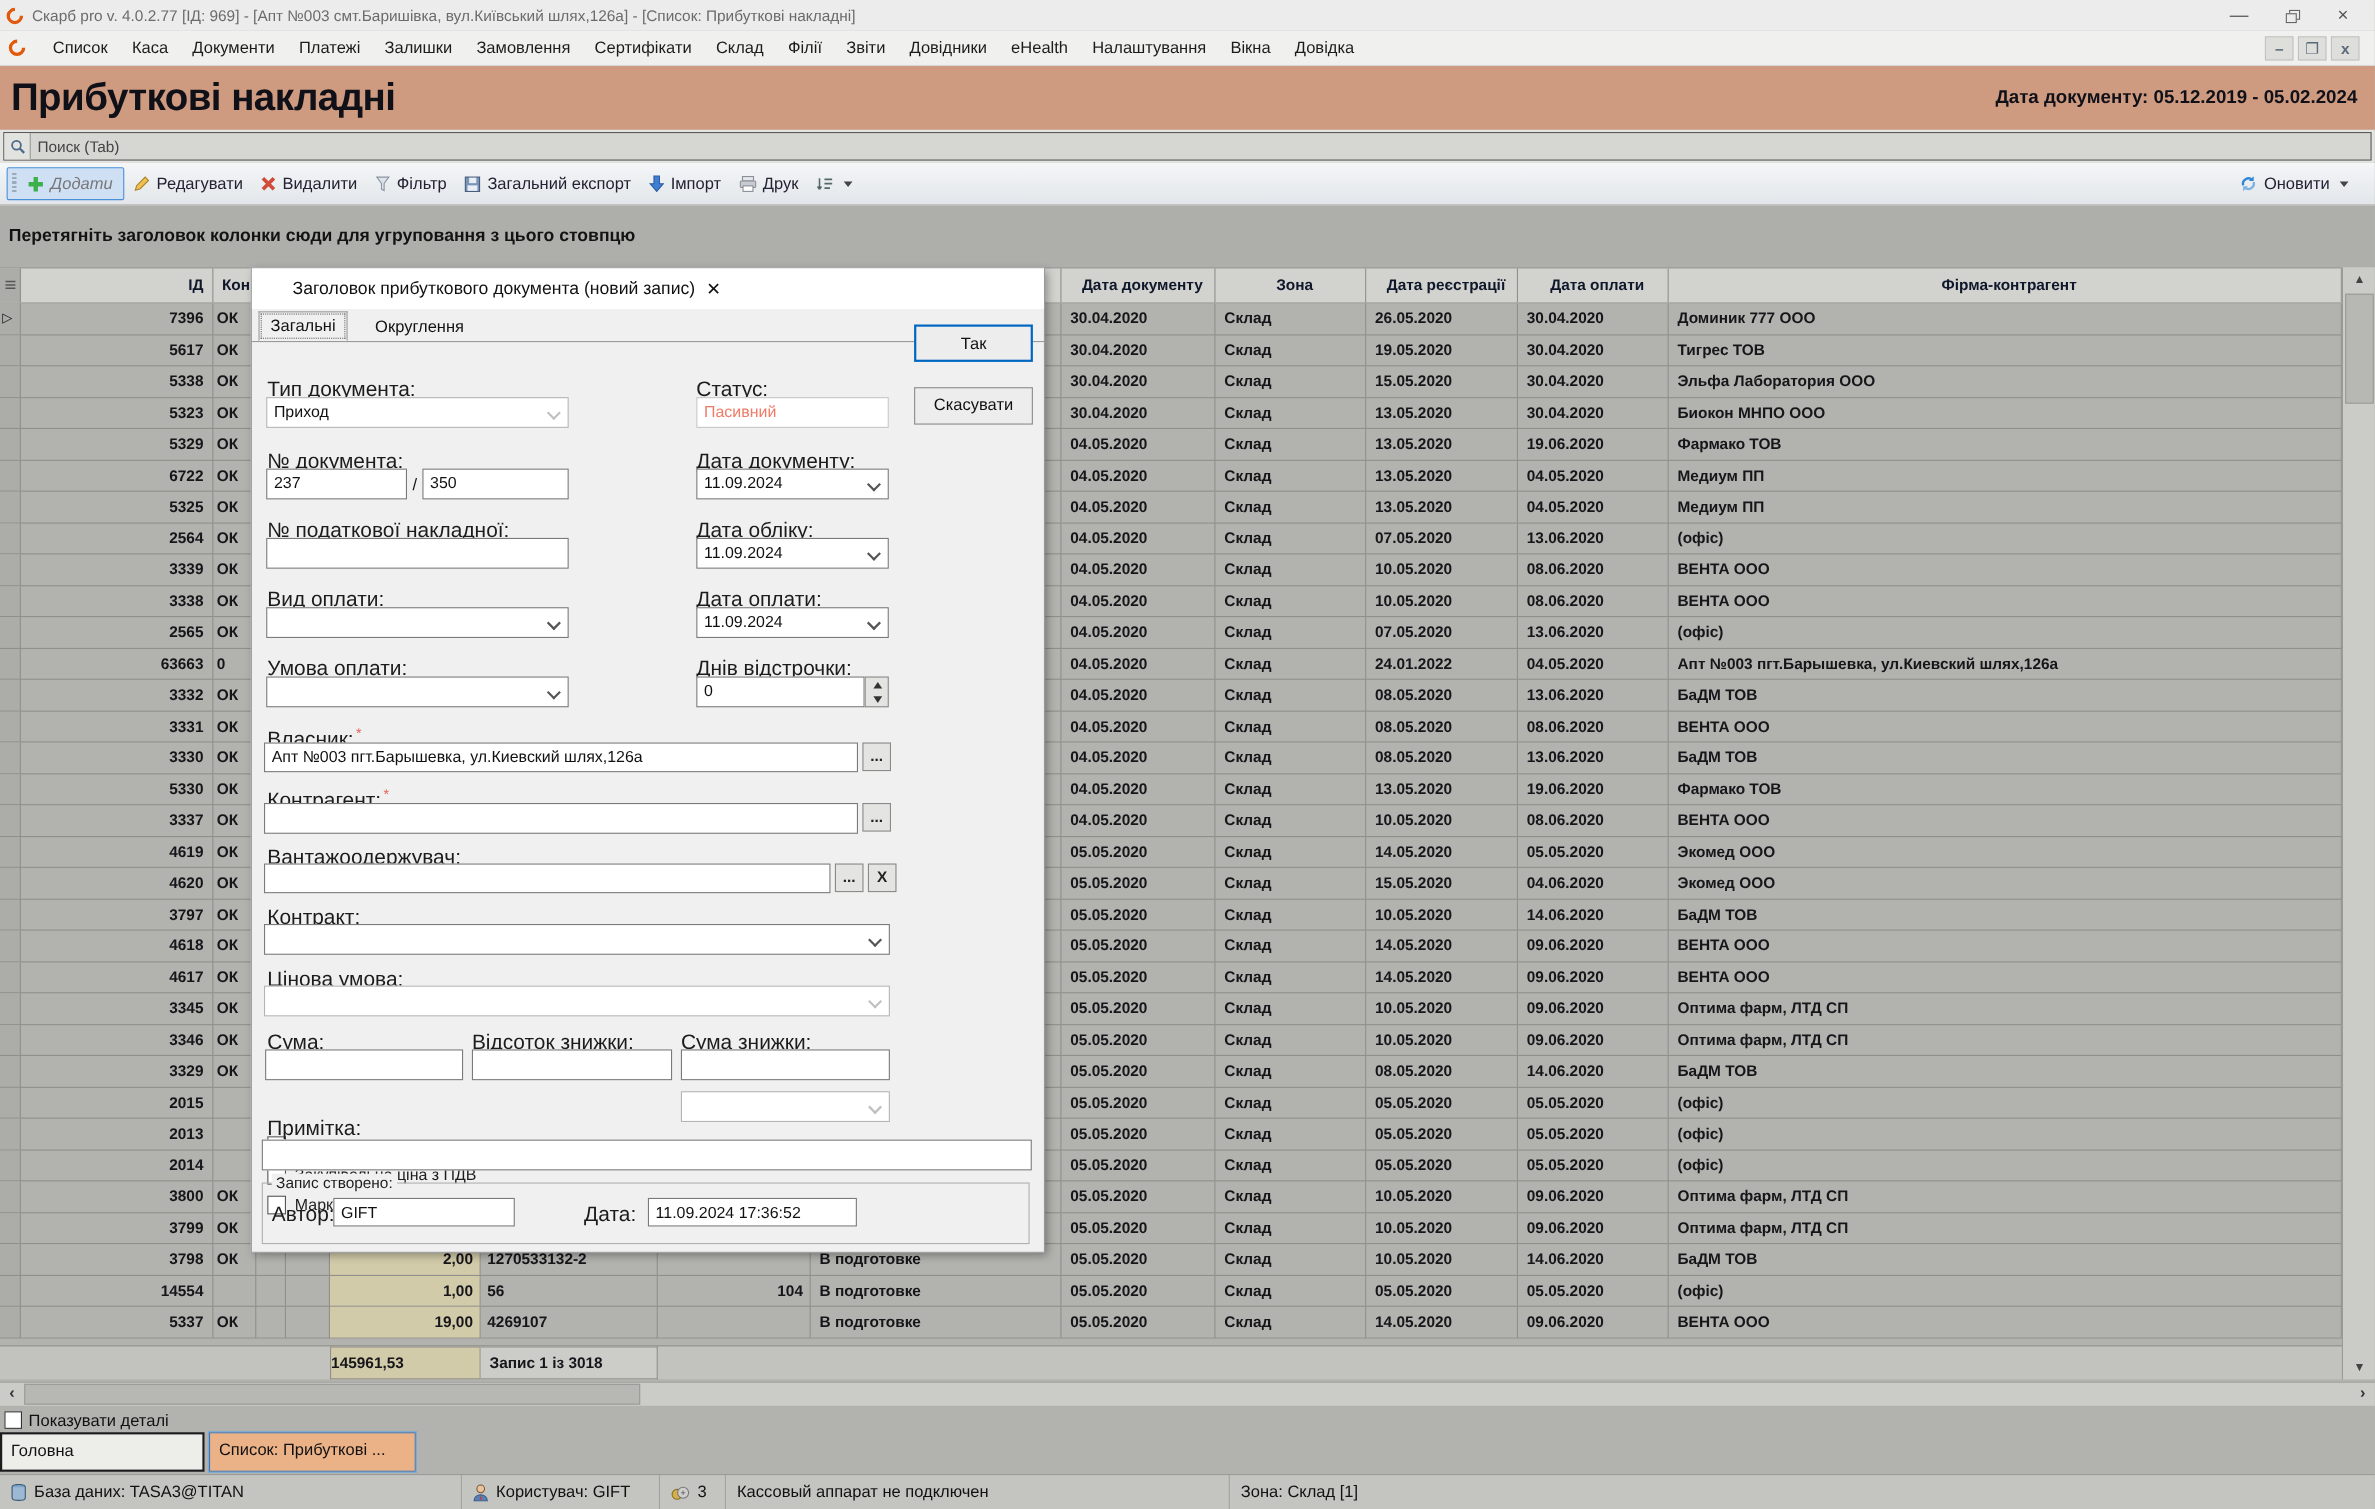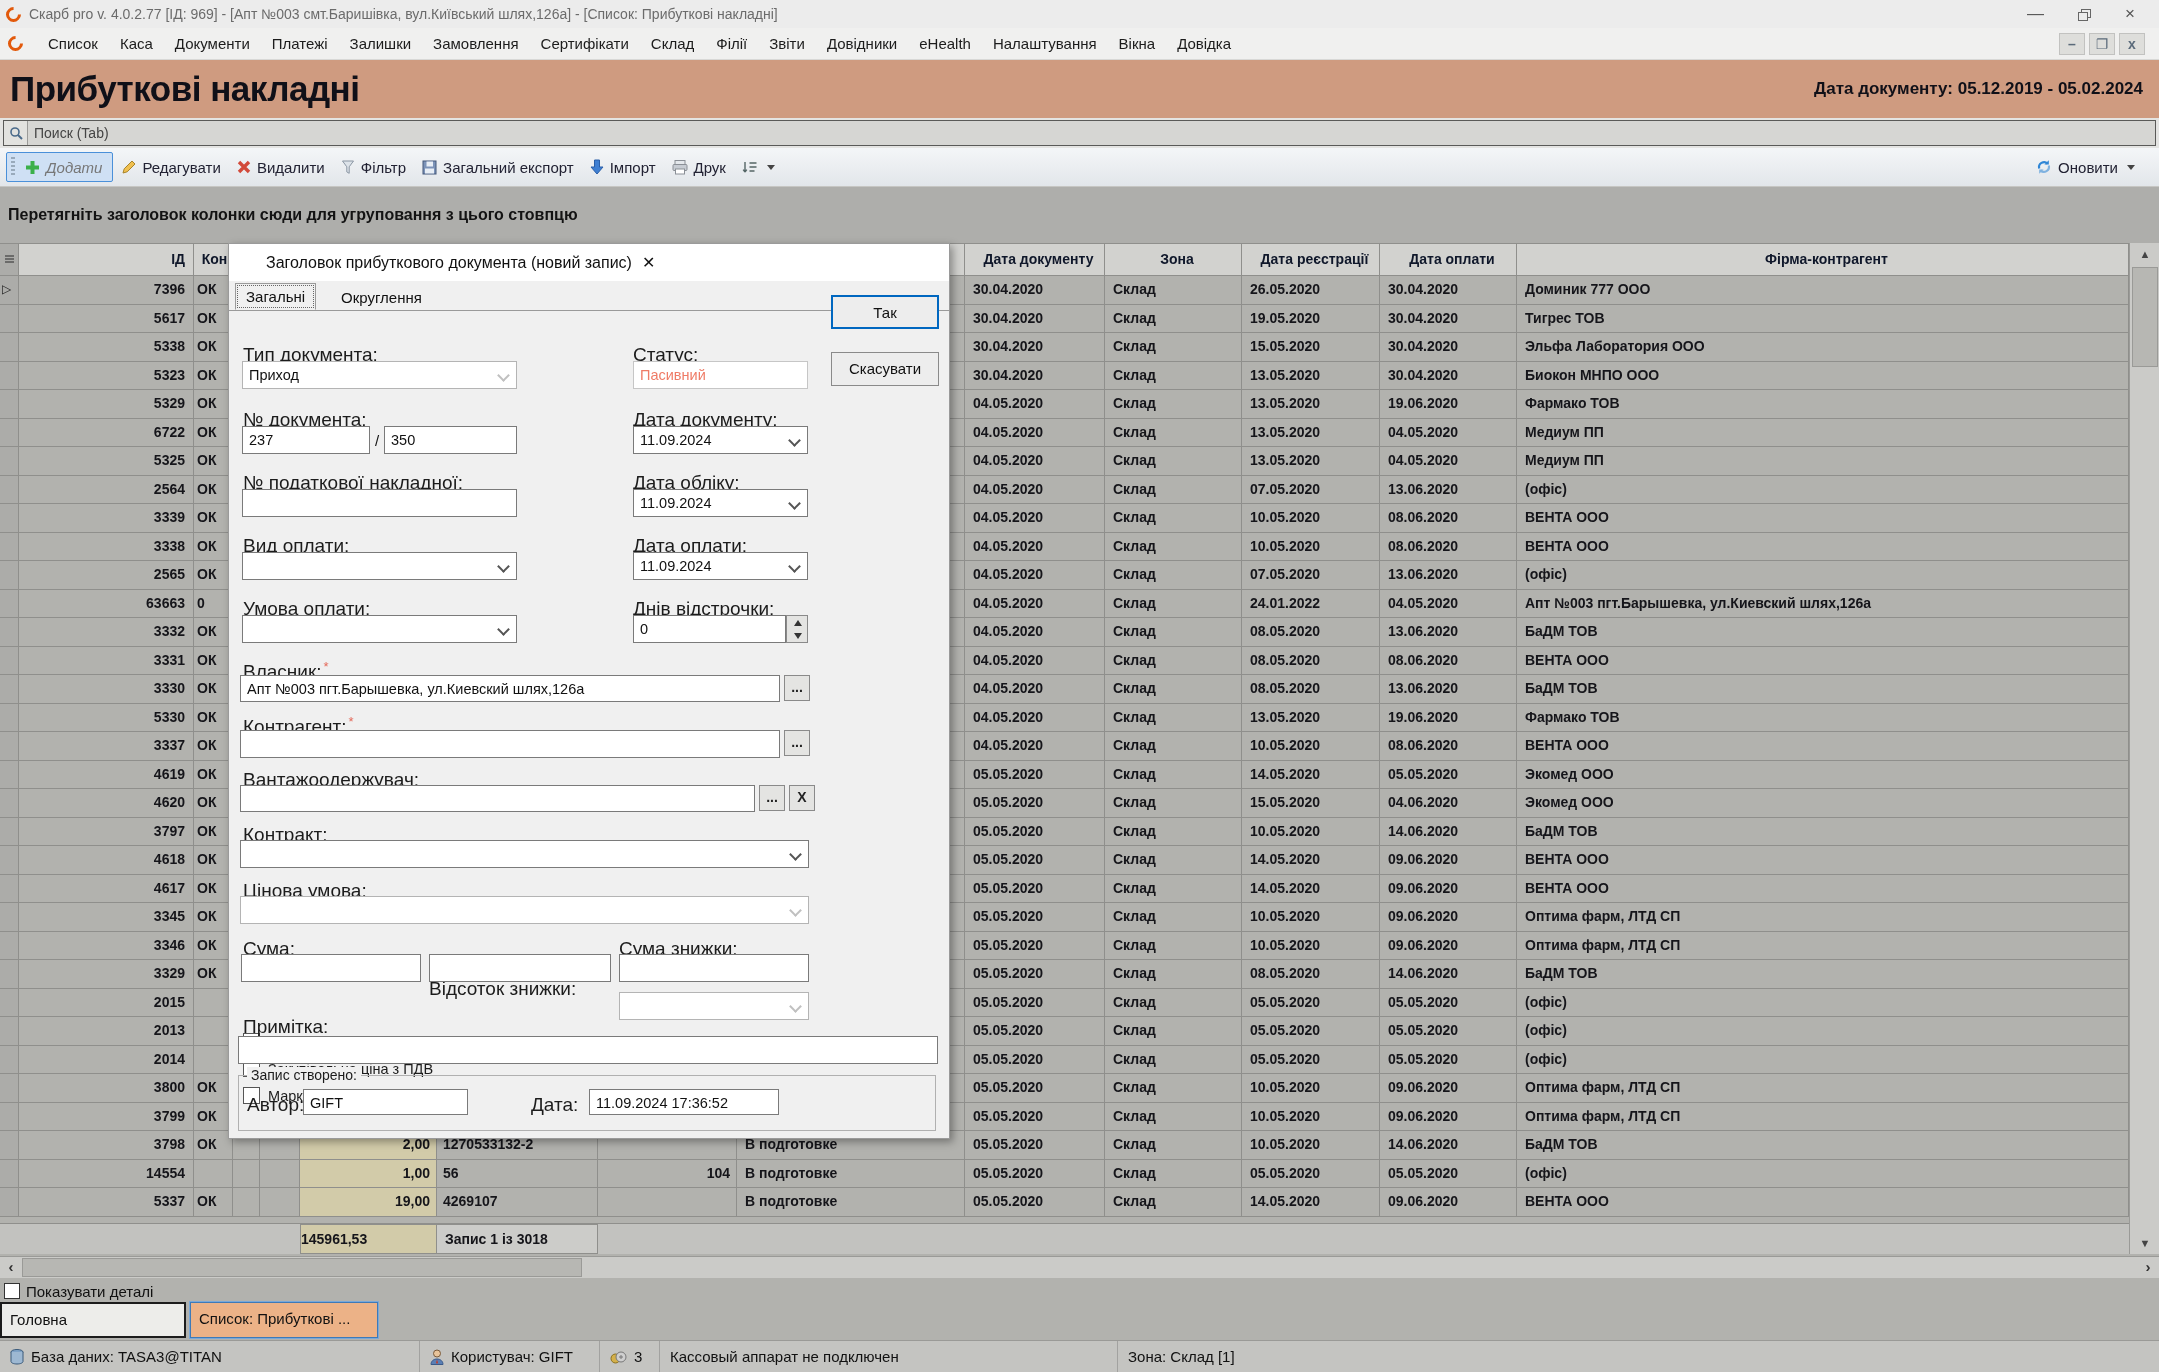--- a/index.html
+++ b/index.html
@@ -929,21 +929,21 @@
     <div class="browse" style="left:560px;top:541px">X</div>
 
     <span class="dlbl" style="left:14px;top:580px">Контракт:</span>
     <div class="dfield combo" style="left:11px;top:596px;width:569px"></div>
 
     <span class="dlbl" style="left:14px;top:636px">Цінова умова:</span>
     <div class="dfield combo dis" style="left:11px;top:652px;width:569px"></div>
 
     <span class="dlbl" style="left:14px;top:694px">Сума:</span>
     <div class="dfield" style="left:12px;top:710px;width:180px"></div>
-    <span class="dlbl" style="left:200px;top:734px">Відсоток знижки:</span>
+    <span class="dlbl" style="left:200px;top:694px">Відсоток знижки:</span>
     <div class="dfield" style="left:200px;top:710px;width:182px"></div>
     <span class="dlbl" style="left:390px;top:694px">Сума знижки:</span>
     <div class="dfield" style="left:390px;top:710px;width:190px"></div>
 
     <div class="dchk" style="left:14px;top:672px;top:674px" hidden=""></div>
     <div class="dchk" style="left:14px;top:794px">
       <span class="box"></span>
       <span>ПДВ однаковий у всіх рядків документа</span>
     </div>
     <div class="dfield combo dis" style="left:390px;top:748px;width:190px"></div>

